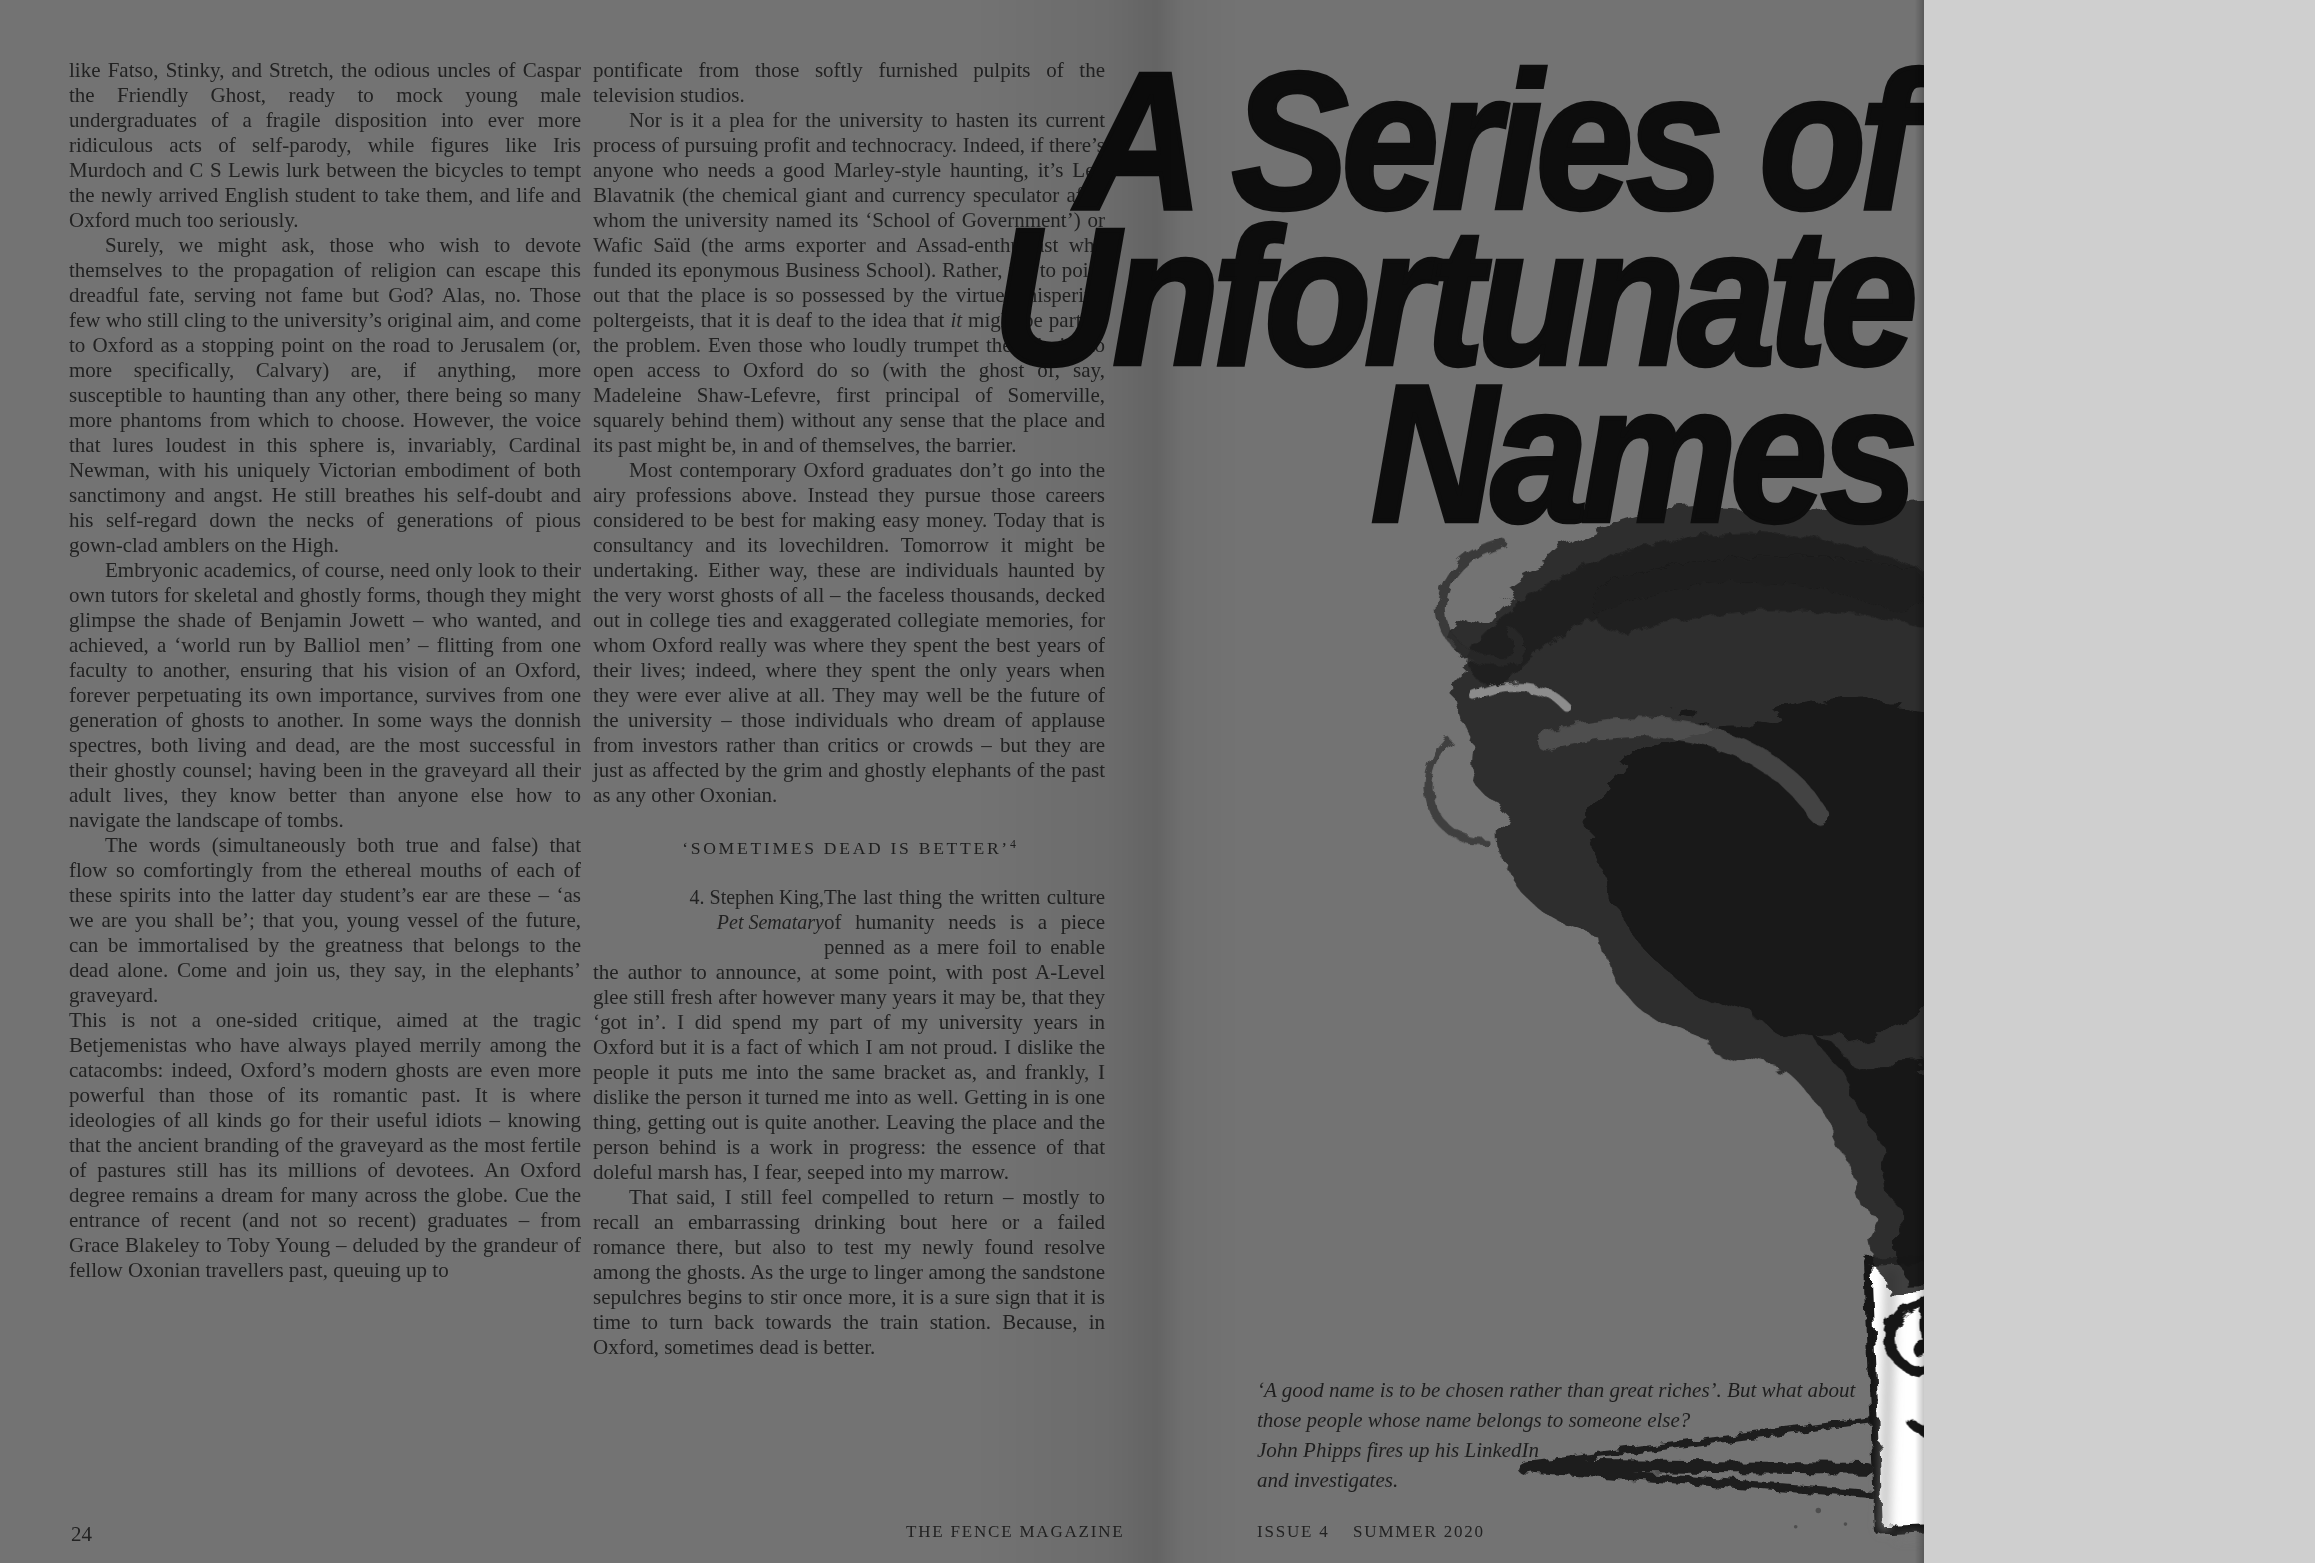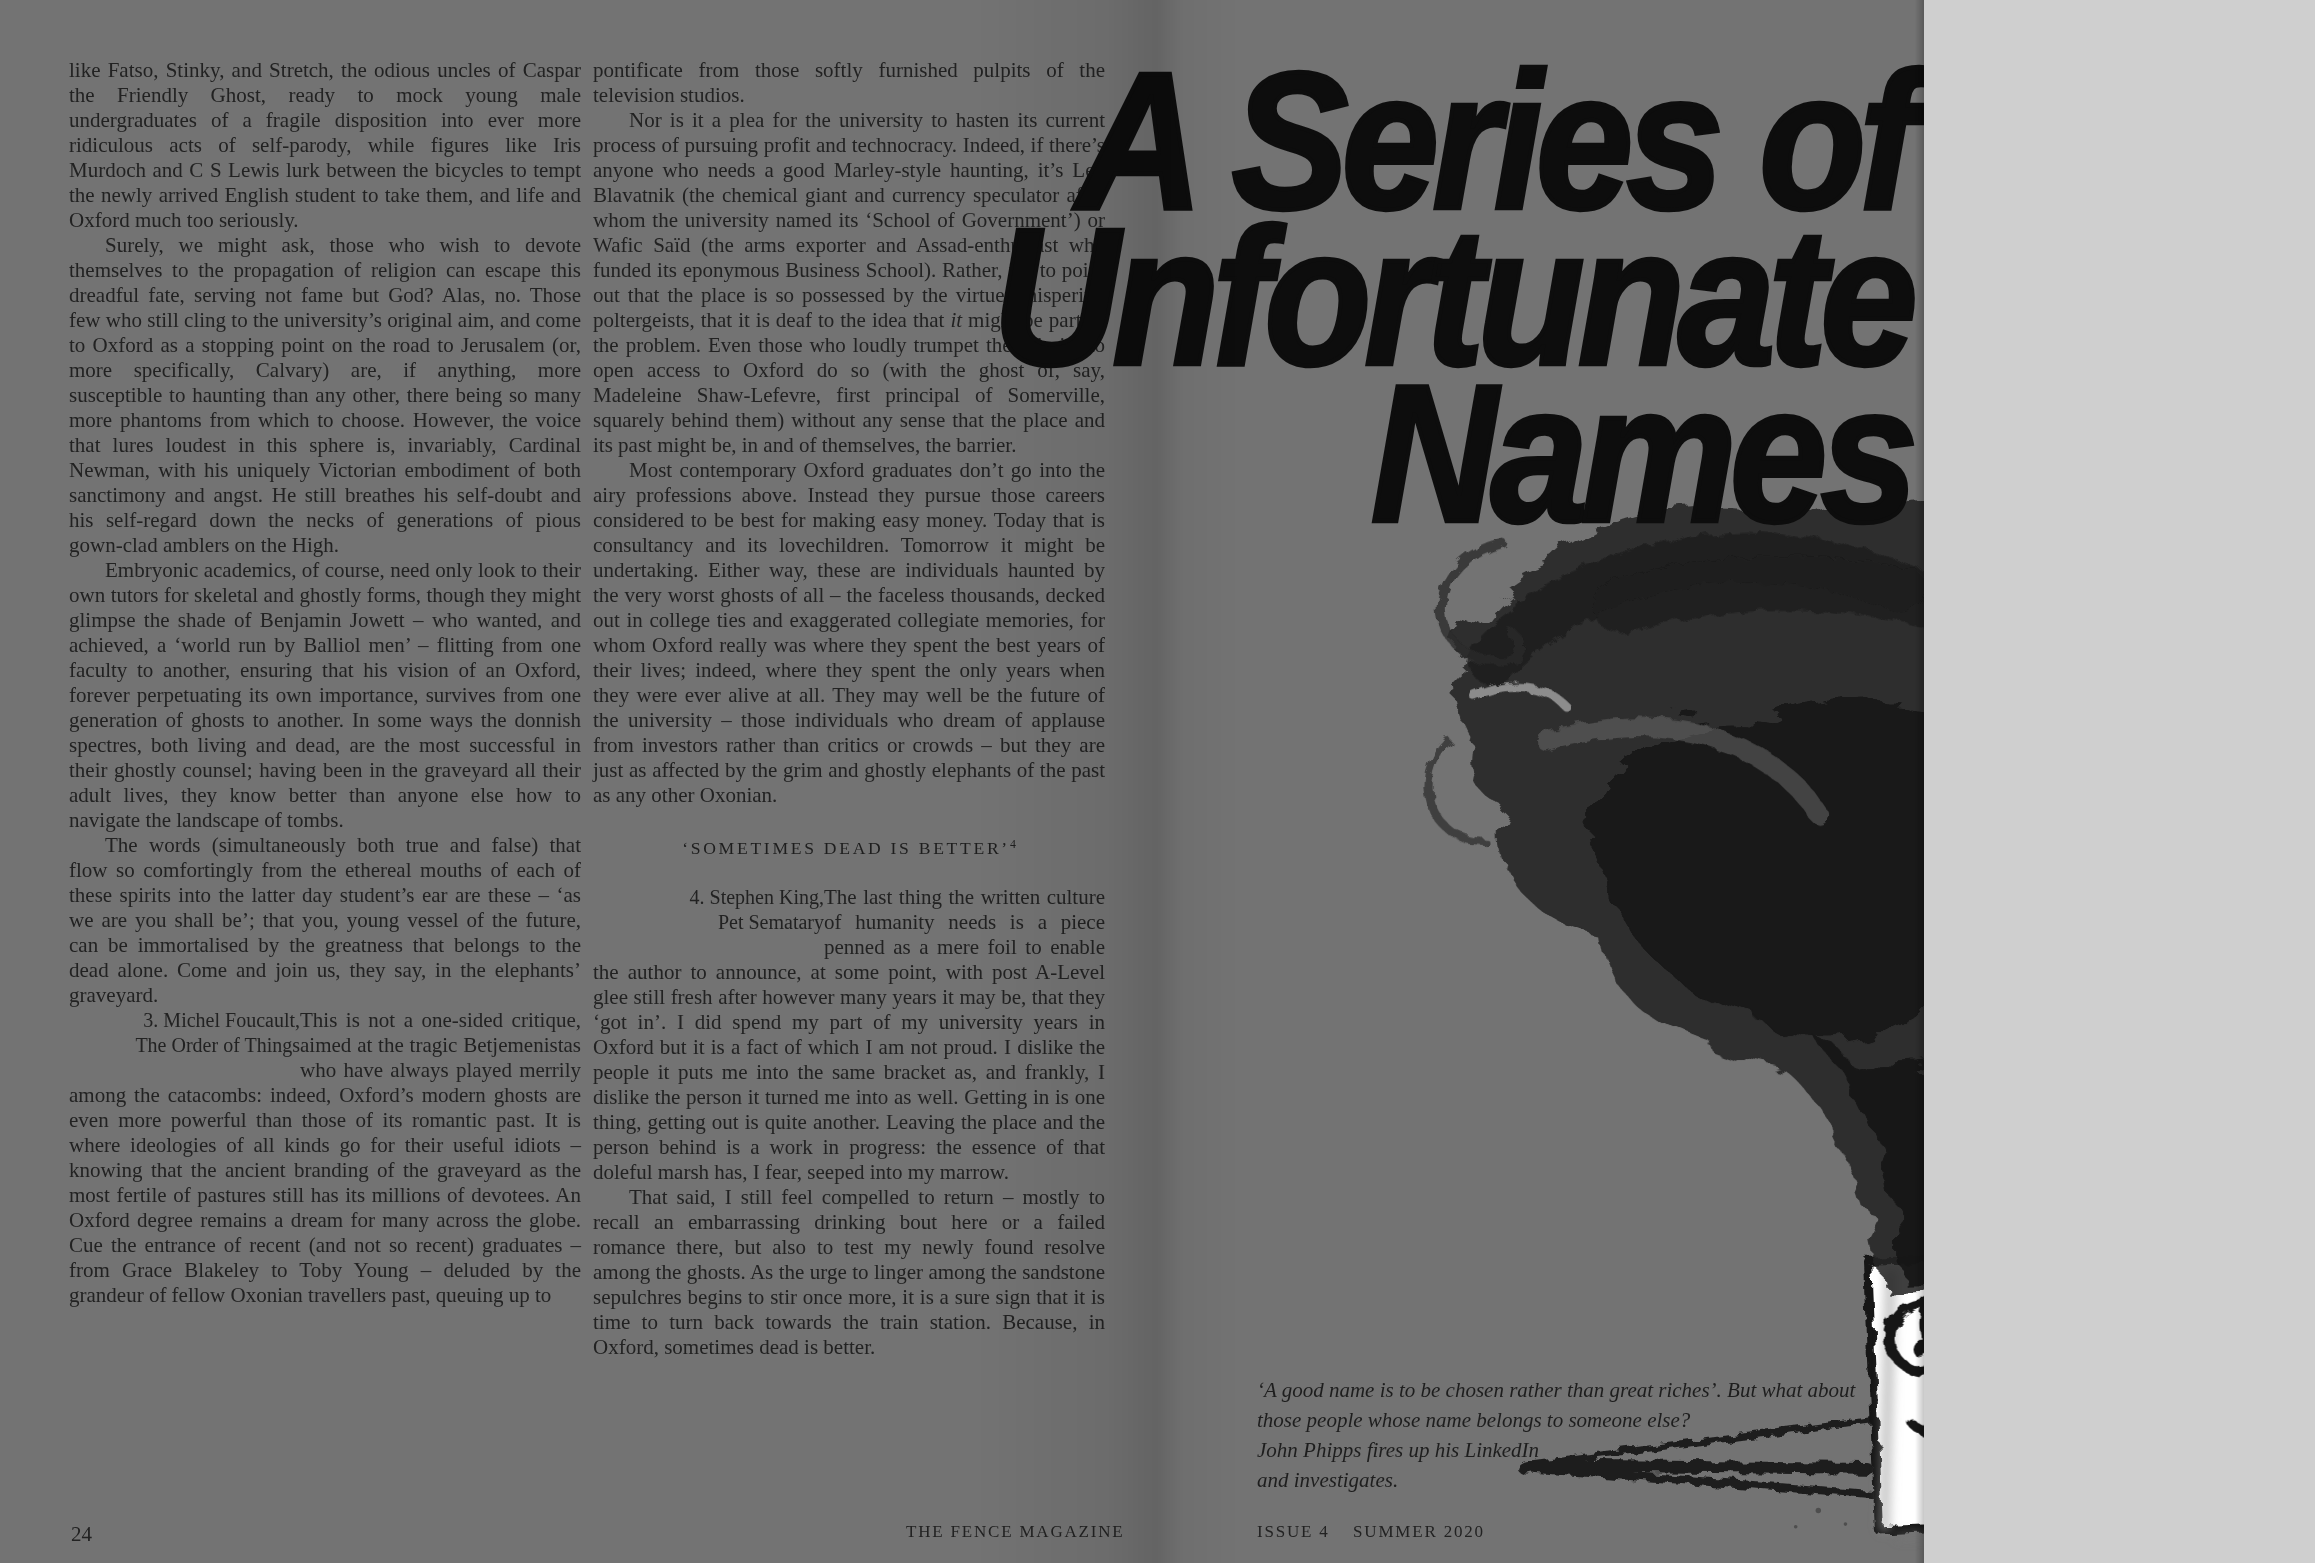--- a/index.html
+++ b/index.html
@@ -9,21 +9,21 @@
   .col{position:absolute;top:58px;width:512px;text-align:justify;font-size:21px;line-height:25px;}
   .col-1{left:69px;}
   .col-2{left:593px;}
   p.para{margin:0;text-indent:36px;}
   p.first{text-indent:0;}
   p.fnpara{text-indent:0;}
   .pullquote{margin:24.4px 0;text-align:center;font-size:17.6px;letter-spacing:2.7px;line-height:24.4px;text-indent:0;color:#1e1e1e;}
   .pullquote sup{font-size:11.8px;letter-spacing:0;vertical-align:6.3px;}
   .sidenote{float:left;width:231px;height:75px;text-indent:0;font-size:20px;text-align:right;}
   .fn-name,.fn-work{display:block;line-height:25px;}
-  .fn-work{}
+  .fn-work{font-style:italic;}
   
   .headline{position:absolute;left:1158px;right:0;top:0;height:543px;z-index:2;font-style:italic;}
   .hl{position:absolute;right:12.7px;white-space:nowrap;font-family:"Liberation Sans",sans-serif;
       font-weight:700;font-size:194px;line-height:194px;letter-spacing:-7.2px;color:#0d0d0d;
       -webkit-text-stroke:4.5px #0d0d0d;transform:scaleX(0.9);transform-origin:100% 50%;}
   .hl1{top:44px;}.hl2{top:200px;}.hl3{top:357px;}
   
   .standfirst{position:absolute;left:1257px;top:1375px;z-index:4;font-style:italic;font-size:21px;
               line-height:30px;white-space:nowrap;color:#1e1e1e;}
   
@@ -47,24 +47,20 @@
 
 <div class="spread">
 
   <section>
     <div class="col col-1">
       <p class="para first">like Fatso, Stinky, and Stretch, the odious uncles of Caspar the Friendly Ghost, ready to mock young male undergraduates of a fragile disposition into ever more ridiculous acts of self-parody, while figures like Iris Murdoch and C S Lewis lurk between the bicycles to tempt the newly arrived English student to take them, and life and Oxford much too seriously.</p>
       <p class="para">Surely, we might ask, those who wish to devote themselves to the propagation of religion can escape this dreadful fate, serving not fame but God? Alas, no. Those few who still cling to the university’s original aim, and come to Oxford as a stopping point on the road to Jerusalem (or, more specifically, Calvary) are, if anything, more susceptible to haunting than any other, there being so many more phantoms from which to choose. However, the voice that lures loudest in this sphere is, invariably, Cardinal Newman, with his uniquely Victorian embodiment of both sanctimony and angst. He still breathes his self-doubt and his self-regard down the necks of generations of pious gown-clad amblers on the High.</p>
       <p class="para">Embryonic academics, of course, need only look to their own tutors for skeletal and ghostly forms, though they might glimpse the shade of Benjamin Jowett – who wanted, and achieved, a ‘world run by Balliol men’ – flitting from one faculty to another, ensuring that his vision of an Oxford, forever perpetuating its own importance, survives from one generation of ghosts to another. In some ways the donnish spectres, both living and dead, are the most successful in their ghostly counsel; having been in the graveyard all their adult lives, they know better than anyone else how to navigate the landscape of tombs.</p>
       <p class="para">The words (simultaneously both true and false) that flow so comfortingly from the ethereal mouths of each of these spirits into the latter day student’s ear are these – ‘as we are you shall be’; that you, young vessel of the future, can be immortalised by the greatness that belongs to the dead alone. Come and join us, they say, in the elephants’ graveyard.</p>
       <p class="para fnpara">
-        <span class="sidenote">
-          <span class="fn-name">3. Michel Foucault,</span>
-          <span class="fn-work">The Order of Things</span>
-        </span>
         <span>This is not a one-sided critique, aimed at the tragic Betjemenistas who have always played merrily among the catacombs: indeed, Oxford’s modern ghosts are even more powerful than those of its romantic past. It is where ideologies of all kinds go for their useful idiots – knowing that the ancient branding of the graveyard as the most fertile of pastures still has its millions of devotees. An Oxford degree remains a dream for many across the globe. Cue the entrance of recent (and not so recent) graduates – from Grace Blakeley to Toby Young – deluded by the grandeur of fellow Oxonian travellers past, queuing up to</span>
       </p>
     </div>
 
     <div class="col col-2">
       <p class="para first">pontificate from those softly furnished pulpits of the television studios.</p>
       <p class="para">
         <span>Nor is it a plea for the university to hasten its current process of pursuing profit and technocracy. Indeed, if there’s anyone who needs a good Marley-style haunting, it’s Len Blavatnik (the chemical giant and currency speculator after whom the university named its ‘School of Government’) or Wafic Saïd (the arms exporter and Assad-enthusiast who funded its eponymous Business School). Rather, it’s to point out that the place is so possessed by the virtue-whispering poltergeists, that it is deaf to the idea that </span><i>it</i><span> might be part of the problem. Even those who loudly trumpet their desire to open access to Oxford do so (with the ghost of, say, Madeleine Shaw-Lefevre, first principal of Somerville, squarely behind them) without any sense that the place and its past might be, in and of themselves, the barrier.</span>
       </p>
       <p class="para">Most contemporary Oxford graduates don’t go into the airy professions above. Instead they pursue those careers considered to be best for making easy money. Today that is consultancy and its lovechildren. Tomorrow it might be undertaking. Either way, these are individuals haunted by the very worst ghosts of all – the faceless thousands, decked out in college ties and exaggerated collegiate memories, for whom Oxford really was where they spent the best years of their lives; indeed, where they spent the only years when they were ever alive at all. They may well be the future of the university – those individuals who dream of applause from investors rather than critics or crowds – but they are just as affected by the grim and ghostly elephants of the past as any other Oxonian.</p>

